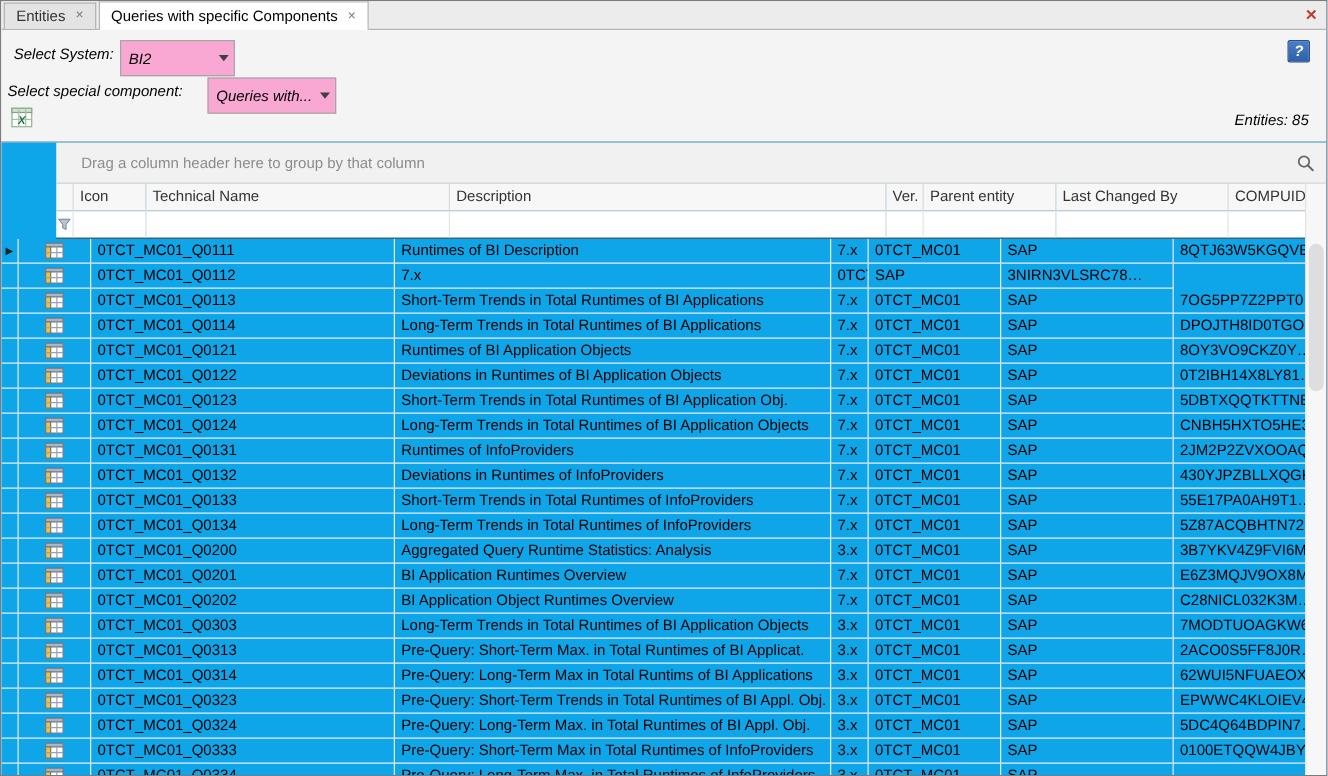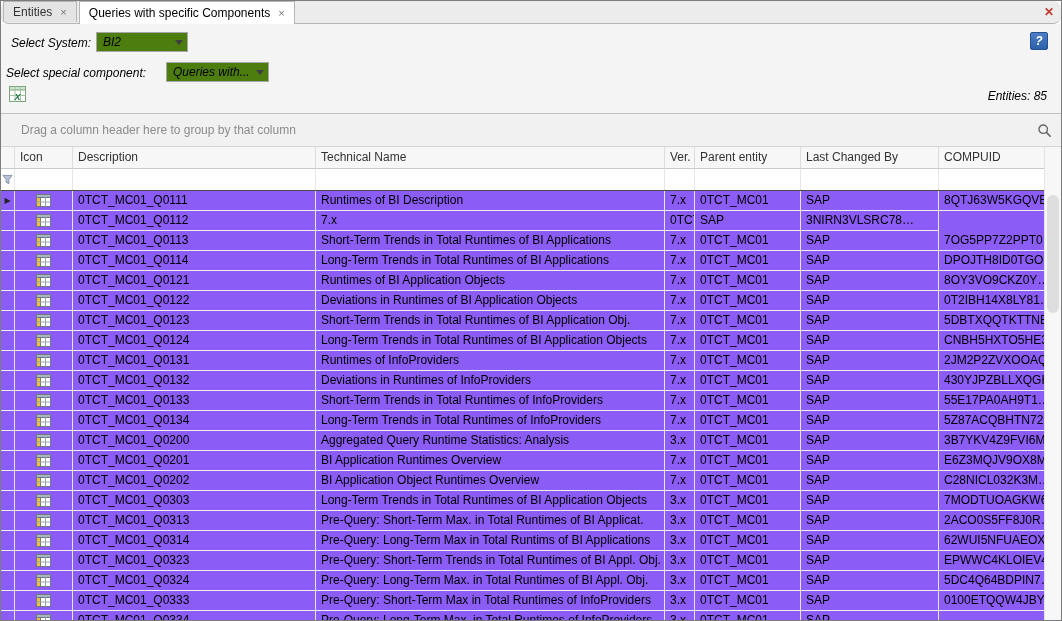--- a/index.html
+++ b/index.html
@@ -4,53 +4,53 @@
 <style>
   * { box-sizing: border-box; margin: 0; padding: 0; }
   html,body { background:#dcdcdc; }
   body { font-family: "Liberation Sans", sans-serif; font-size: 12px; color:#000; }
 
   .app { position: relative; width: 1062px; height: 621px; background:#fff;
          border:1px solid #7c7c7c; overflow:hidden; }
 
   
   .tabbar { position:absolute; top:0; left:0; right:0; height:23px; background:#ececec;
-            border-bottom:1px solid #b5b5b5; display:flex; align-items:flex-start; z-index:3;border-radius:8px; }
+            border-bottom:1px solid #b5b5b5; display:flex; align-items:center; z-index:3; }
   .tab { position:relative; display:flex; align-items:center; gap:8px; padding:0 9px; height:21px;
          margin-left:2px; background:#e4e4e4; border:1px solid #b5b5b5; border-bottom:none;
          color:#333; white-space:nowrap; cursor:default; }
   .tab.active { background:#fff; height:23px; margin-bottom:-1px; color:#000; z-index:4; }
   .tab-x { color:#777; font-size:11px; line-height:11px; }
   .win-close { position:absolute; right:7px; top:4px; color:#c0392b; font-weight:bold;
                font-size:12px; line-height:14px; cursor:default; }
 
   
   .controls { position:absolute; top:23px; left:0; right:0; height:89px; background:#f4f4f4;font-style:italic; }
   .lbl { position:absolute; color:#000; white-space:nowrap; }
   .sys-lbl  { left:10px; top:12px; }
   .comp-lbl { left:5px;  top:42px; }
-  .combo { position:absolute; height:20px; background:#4d7c0f; border:1px solid #a6a6a6;
+  .combo { position:absolute; height:29px; background:#f9a8d4; border:1px solid #a6a6a6;
            display:flex; align-items:center; cursor:default; }
   .sys-combo  { left:95px;  top:8px;  width:92px; }
   .comp-combo { left:137px; top:38px; width:103px;margin-left:28px; }
   .combo-text { flex:1; padding:0 6px; overflow:hidden; white-space:nowrap; }
   .combo-arrow { width:16px; height:100%; display:flex; align-items:center; justify-content:center; }
   .combo-arrow::after { content:""; border-left:4px solid transparent; border-right:4px solid transparent;
                         border-top:5px solid #404040; }
   .help-btn { position:absolute; right:13px; top:8px; width:18px; height:18px; border-radius:2px;
               background:linear-gradient(#4c7ec8,#2e5fa9); border:1px solid #26508f; color:#fff;
               font-weight:bold; font-size:12px; display:flex; align-items:center; justify-content:center;
               cursor:default; }
   .excel-btn { position:absolute; left:8px; top:61px; width:20px; height:18px; display:flex;
                align-items:center; cursor:default; }
   .entities-count { position:absolute; right:14px; top:65px; color:#000; }
 
   
-  .grid { position:absolute; top:112px; left:0; right:0; bottom:0; background:#8b5cf6;
-          border-top:1px solid #c2c2c2; overflow:hidden; }
+  .grid { position:absolute; top:112px; left:0; right:0; bottom:0; background:#0ea5e9;
+          border-top:1px solid #c2c2c2; overflow:hidden;padding-left:44px; }
   .group-panel { position:relative; height:33px; background:#f1f1f1; border-bottom:1px solid #d6d6d6;
                  display:flex; align-items:center; padding-left:20px; color:#8c8c8c; }
   .search { position:absolute; right:9px; top:9px; cursor:default; }
 
   .grid-row { display:grid; grid-template-columns:14px 58px 243px 349px 30px 106px 138px 1fr;
               margin-right:15px; }
   .header-row { height:22px; }
   .hcell { background:#f7f7f7; border-right:1px solid #dcdcdc; border-bottom:1px solid #c9c9c9;
            padding:0 0 0 5px; line-height:21px; color:#333; white-space:nowrap; overflow:hidden; }
   .filter-row { height:22px; border-bottom:1px solid #4a4a4a; }
@@ -120,22 +120,22 @@
         <svg width="15" height="15" viewBox="0 0 15 15">
             <circle cx="6.2" cy="6.2" r="4.2" fill="none" stroke="#666" stroke-width="1.4"></circle>
             <line x1="9.4" y1="9.4" x2="13.2" y2="13.2" stroke="#666" stroke-width="1.6" stroke-linecap="round"></line>
           </svg>
       </span>
     </div>
 
     <div class="grid-row header-row">
       <div class="hcell ind"></div>
       <div class="hcell">Icon</div>
+      <div class="hcell">Technical Name</div>
       <div class="hcell">Description</div>
-      <div class="hcell">Technical Name</div>
       <div class="hcell">Ver.</div>
       <div class="hcell">Parent entity</div>
       <div class="hcell">Last Changed By</div>
       <div class="hcell">COMPUID</div>
     </div>
 
     <div class="grid-row filter-row">
       <div class="fcell ind">
         <svg width="11" height="11" viewBox="0 0 12 11">
             <path d="M1 1h10L7.5 5.5V10l-3-1.5V5.5z" fill="#b7c4d6" stroke="#6b7b94" stroke-width="0.8"></path>

